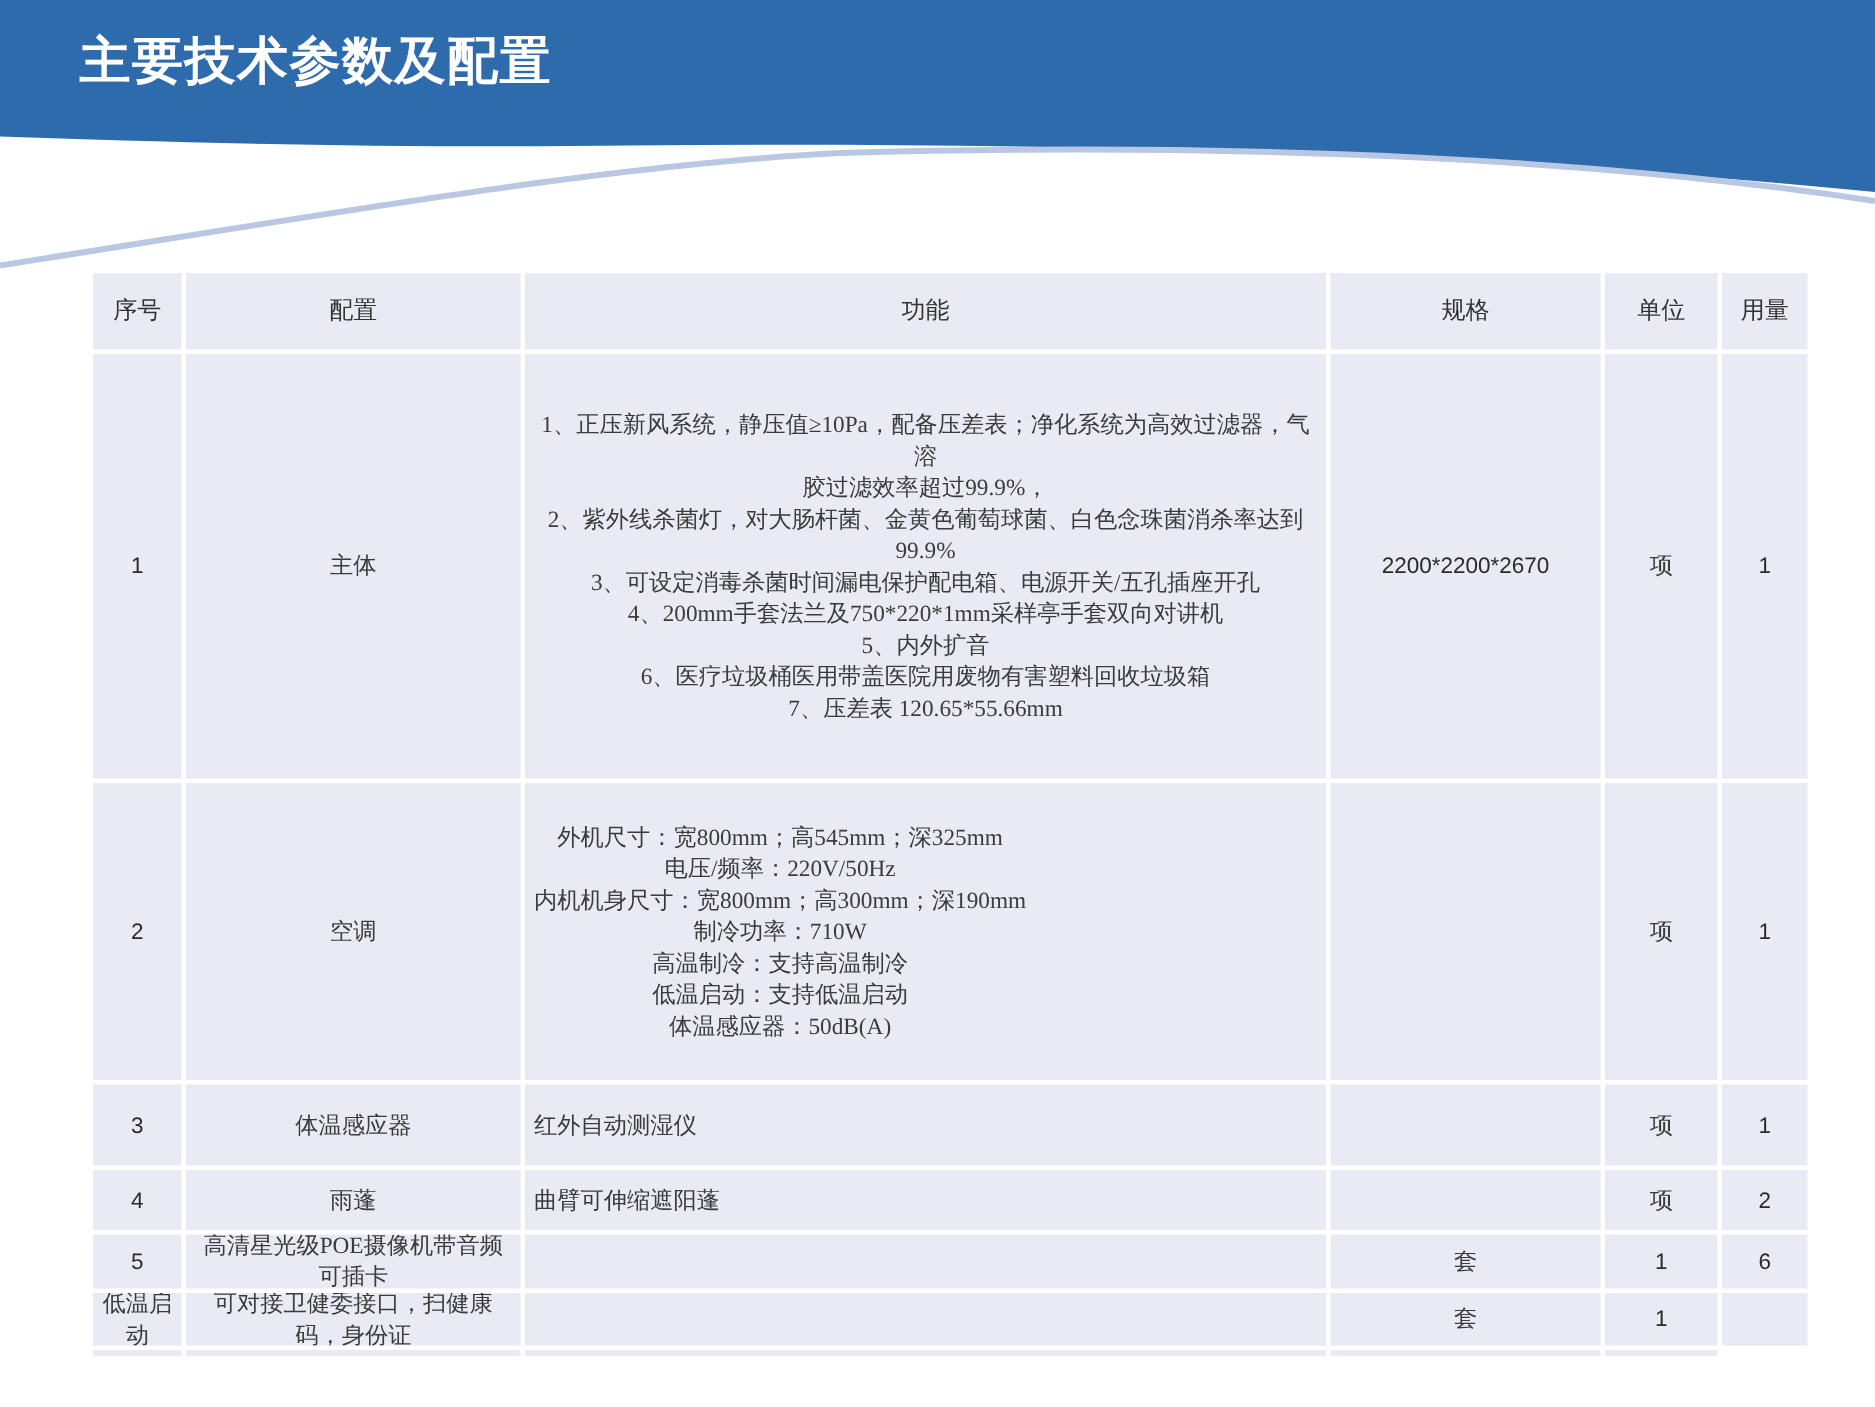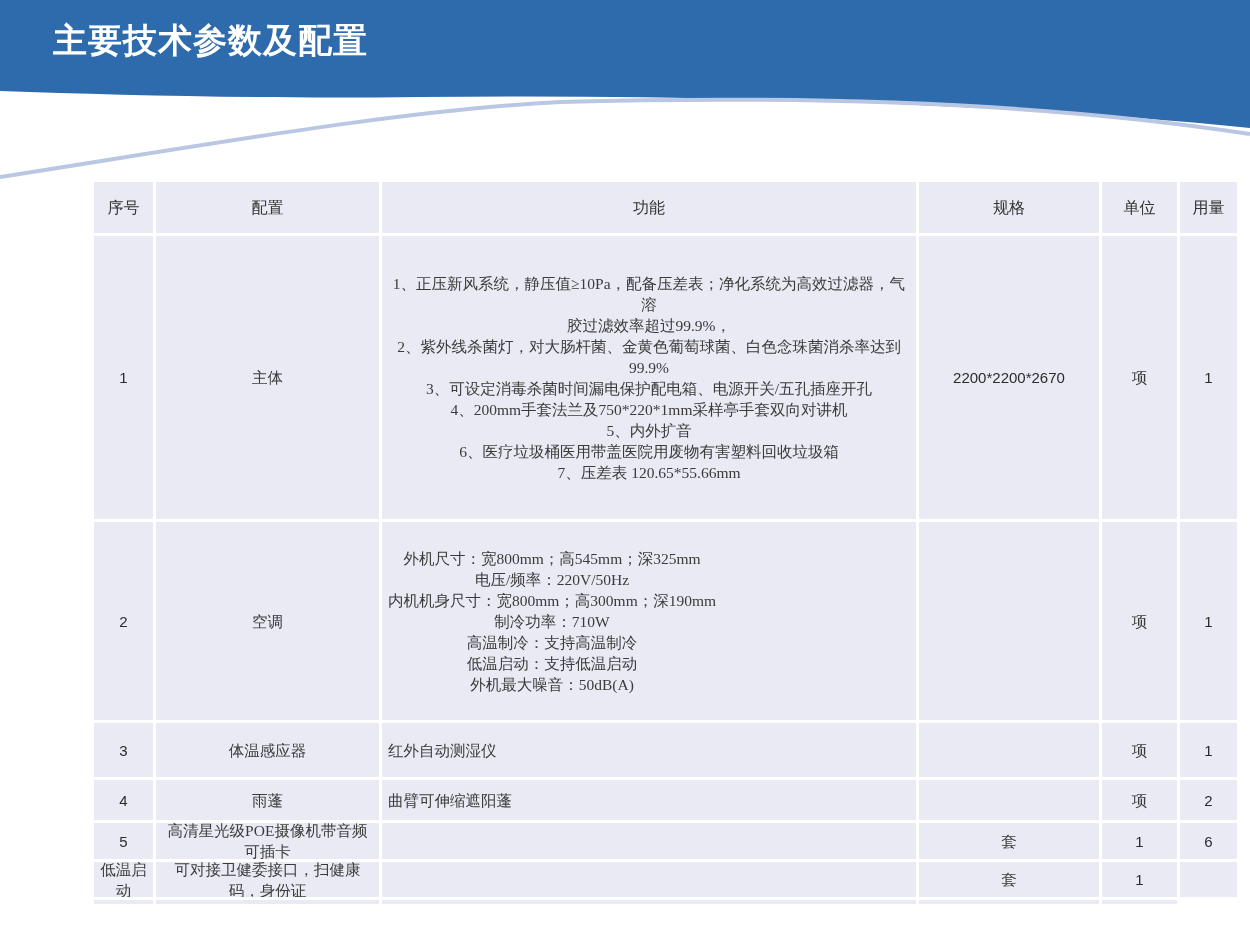--- a/index.html
+++ b/index.html
@@ -7,21 +7,21 @@
        font-family:"Liberation Serif","DejaVu Serif",serif;}
   .banner{position:absolute;left:0;top:0;width:1250px;height:185px;}
   .banner svg{display:block;}
   .slide-title{position:absolute;left:33px;top:18px;width:900px;
        font-family:Liberation Sans, sans-serif;
        font-size:34px;font-weight:bold;color:#ffffff;letter-spacing:1px;white-space:nowrap;margin-left:20px;}
   .tbl{position:absolute;left:62px;top:182px;width:905px;
        display:grid;
        grid-template-columns:59px 223px 534px 180px 75px 57px;
        grid-template-rows:51px 283px 198px 54px 40px 36px 35px 4px;
-       gap:3px;margin-left:32px;}
+       gap:3px;}
   .c{background:#e9eaf4;display:flex;align-items:center;justify-content:center;
      color:#3b3b3b;font-size:15.5px;line-height:21px;text-align:center;overflow:hidden;}
   .hdr{font-size:16px;color:#333333;}
   .fn{justify-content:flex-start;text-align:center;padding:8px 6px;white-space:pre-line;}
   .num{font-family:"Liberation Sans","DejaVu Sans",sans-serif;font-size:15px;color:#2b2b2b;}
   .sliver{background:#e9eaf4;}
 </style>
 </head>
 <body>
 
@@ -58,21 +58,21 @@
   <div class="c num">1</div>
 
   <div class="c num">2</div>
   <div class="c">空调</div>
   <div class="c fn">外机尺寸：宽800mm；高545mm；深325mm
 电压/频率：220V/50Hz
 内机机身尺寸：宽800mm；高300mm；深190mm
 制冷功率：710W
 高温制冷：支持高温制冷
 低温启动：支持低温启动
-外机最大噪音：50dB(A)</div>
+体温感应器：50dB(A)</div>
   <div class="c num"></div>
   <div class="c">项</div>
   <div class="c num">1</div>
 
   <div class="c num">3</div>
   <div class="c">体温感应器</div>
   <div class="c fn">红外自动测湿仪</div>
   <div class="c num"></div>
   <div class="c">项</div>
   <div class="c num">1</div>

